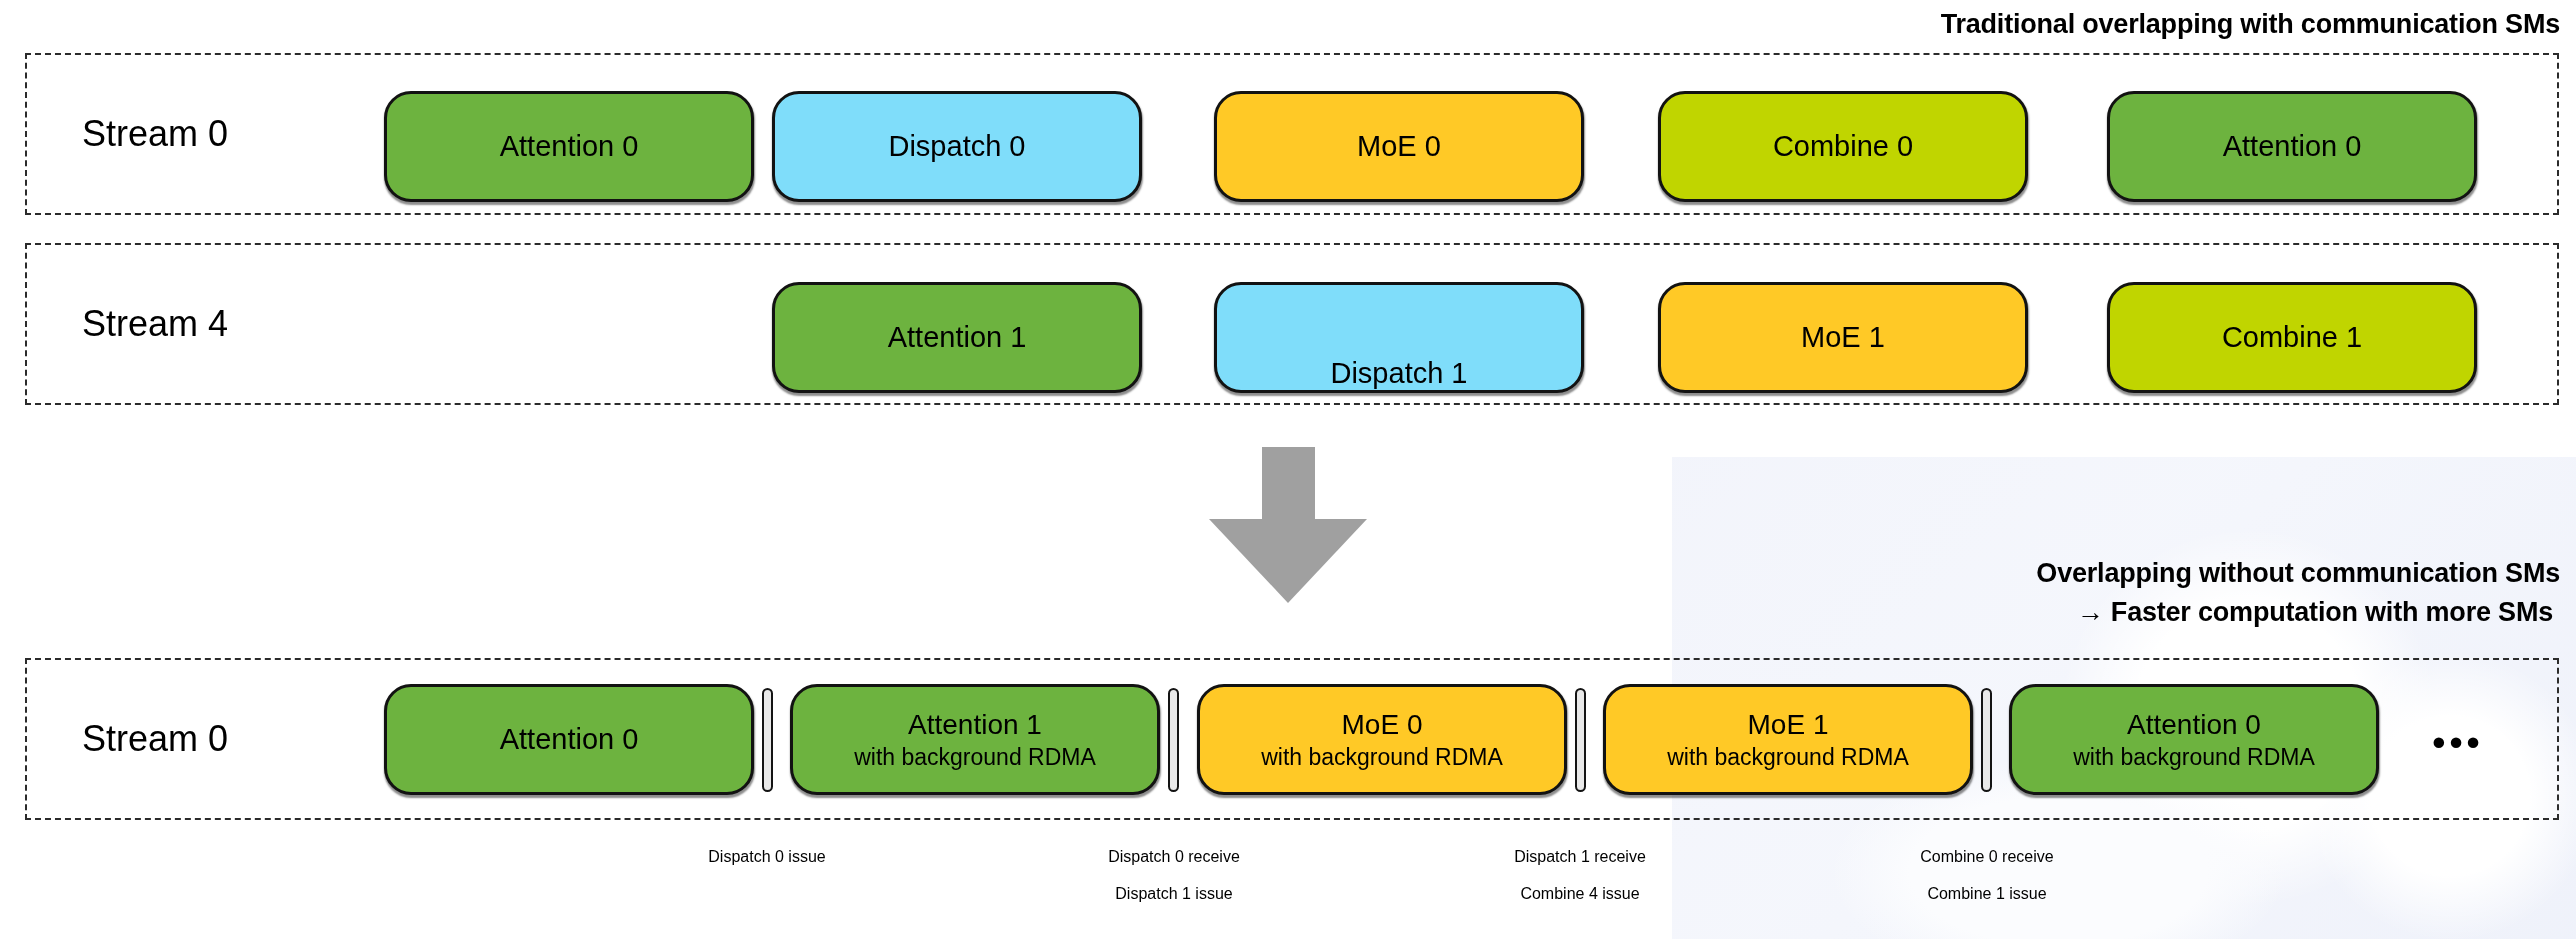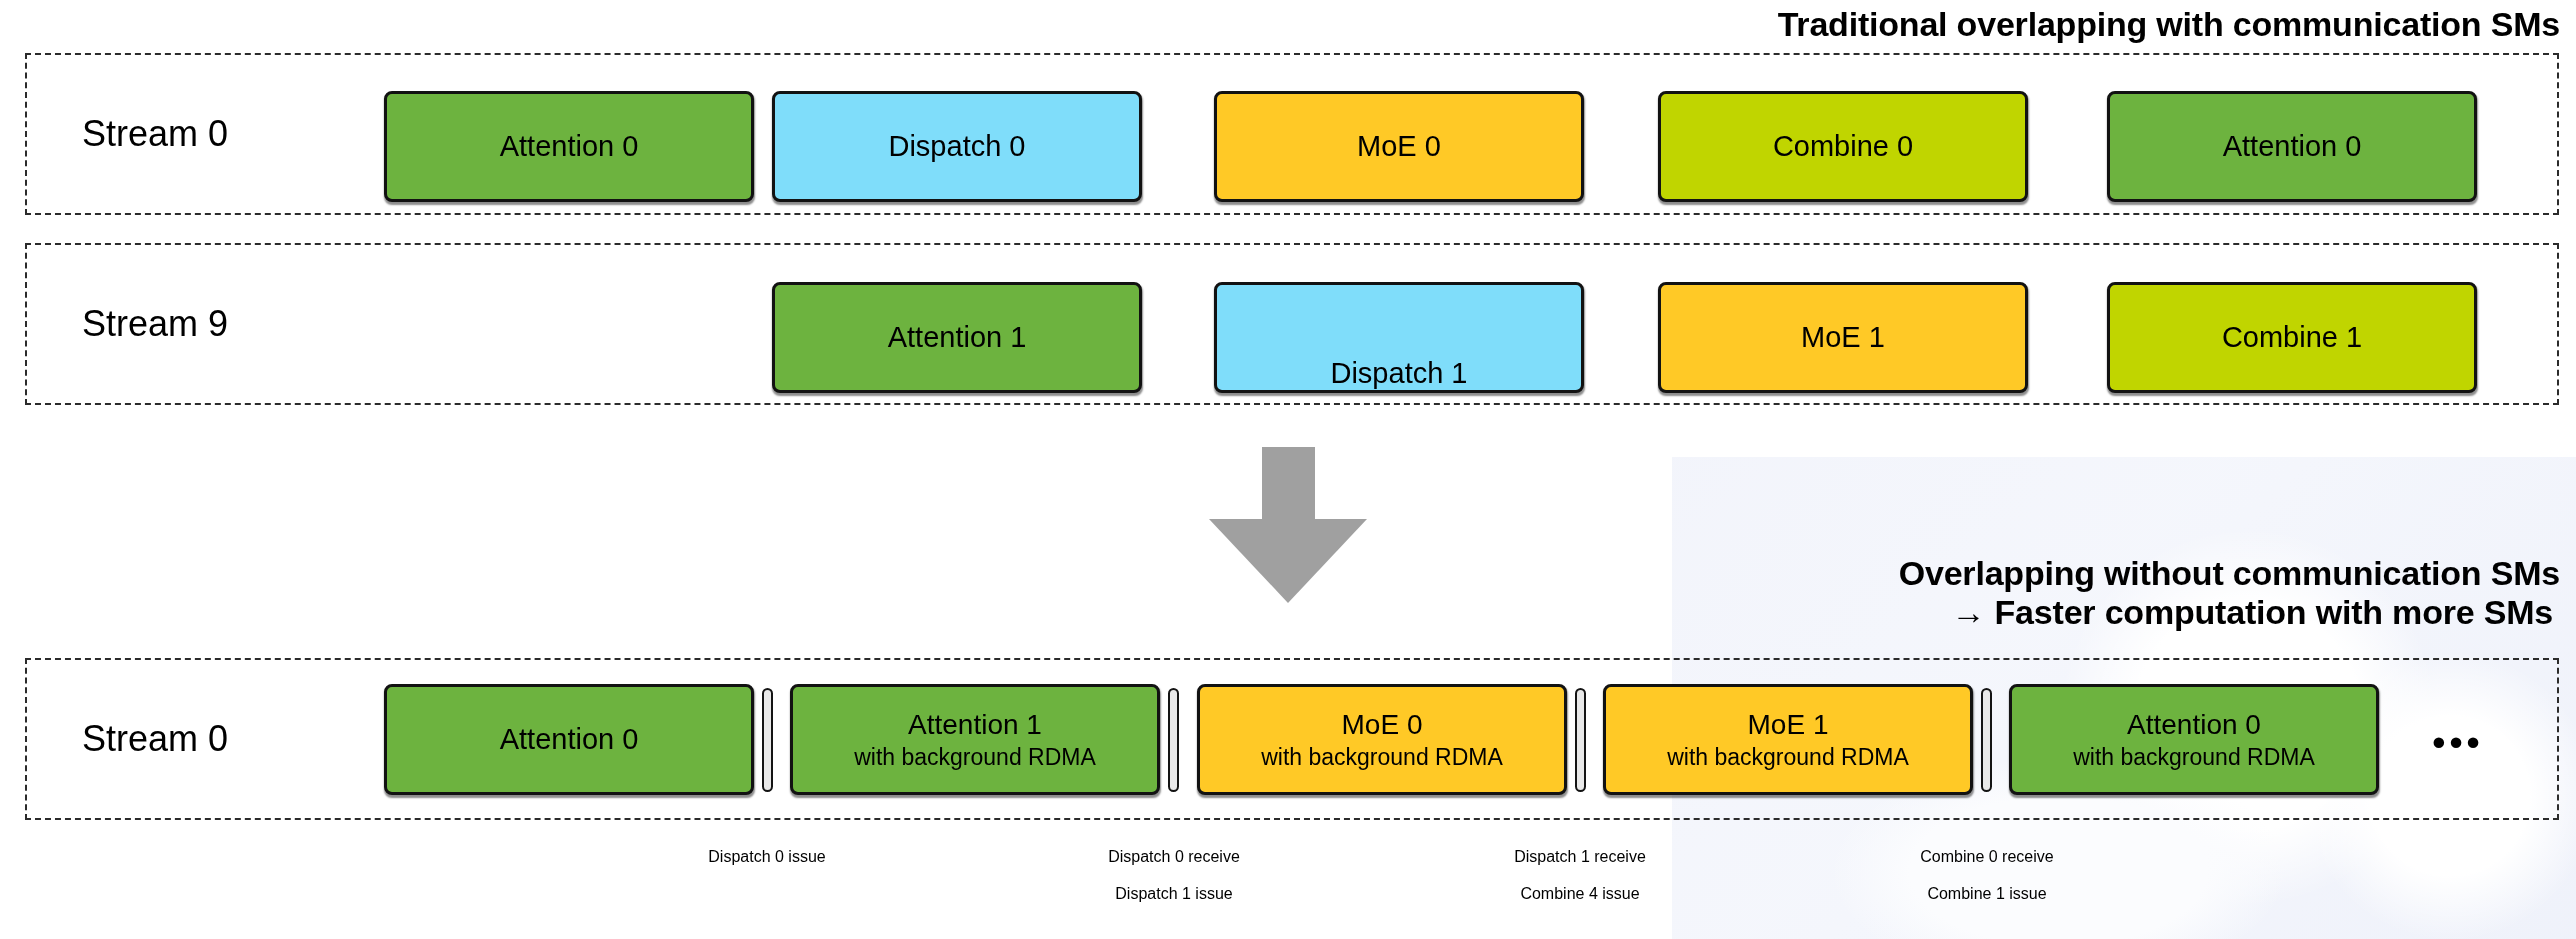--- a/index.html
+++ b/index.html
@@ -33,21 +33,21 @@
     background:radial-gradient(closest-side,#fbfcfe 65%,rgba(255,255,255,0) 100%);
   }
 
   .stage{position:relative;z-index:2;width:2576px;height:940px;}
 
   .abs{position:absolute;}
 
   
   .heading{
     font-weight:bold;
-    font-size:34px;
+    font-size:27px;
     color:#000000;
     letter-spacing:-0.2px;
     text-align:right;
     line-height:35px;
     white-space:nowrap;
   }
 
   
   .lane{
     border:2.6px dashed #2b2b2b;
@@ -62,21 +62,21 @@
     top:50%;
     transform:translateY(-50%);
     white-space:nowrap;
   }
 
   
   .block{
     position:absolute;
     box-sizing:border-box;
     border:3.5px solid #121212;
-    border-radius:8px;
+    border-radius:27px;
     display:flex;
     flex-direction:column;
     align-items:center;
     justify-content:center;
     box-shadow:0.9px 2.6px 1.8px rgba(0,0,0,.45);
     color:#000;
   }
   .block .title{
     font-size:29px;
     line-height:33px;
@@ -145,21 +145,21 @@
 
 <div class="stage">
 
   <div class="abs heading" style="right:16px;top:7px;">Traditional overlapping with communication SMs</div>
 
   <div class="abs lane" id="lane-top-0" style="left:25px;top:53px;width:2534px;height:162px;">
     <div class="lane-label">Stream 0</div>
   </div>
 
   <div class="abs lane" id="lane-top-1" style="left:25px;top:243px;width:2534px;height:162px;">
-    <div class="lane-label">Stream 9</div>
+    <div class="lane-label">Stream 4</div>
   </div>
 
   <div class="block" style="left:384px;top:91px;width:370px;height:111px;background:#6DB33F;">
     <span class="title">Attention 0</span>
   </div>
   <div class="block" style="left:772px;top:91px;width:370px;height:111px;background:#7FDDFA;">
     <span class="title">Dispatch 0</span>
   </div>
   <div class="block" style="left:1214px;top:91px;width:370px;height:111px;background:#FFC926;">
     <span class="title">MoE 0</span>

